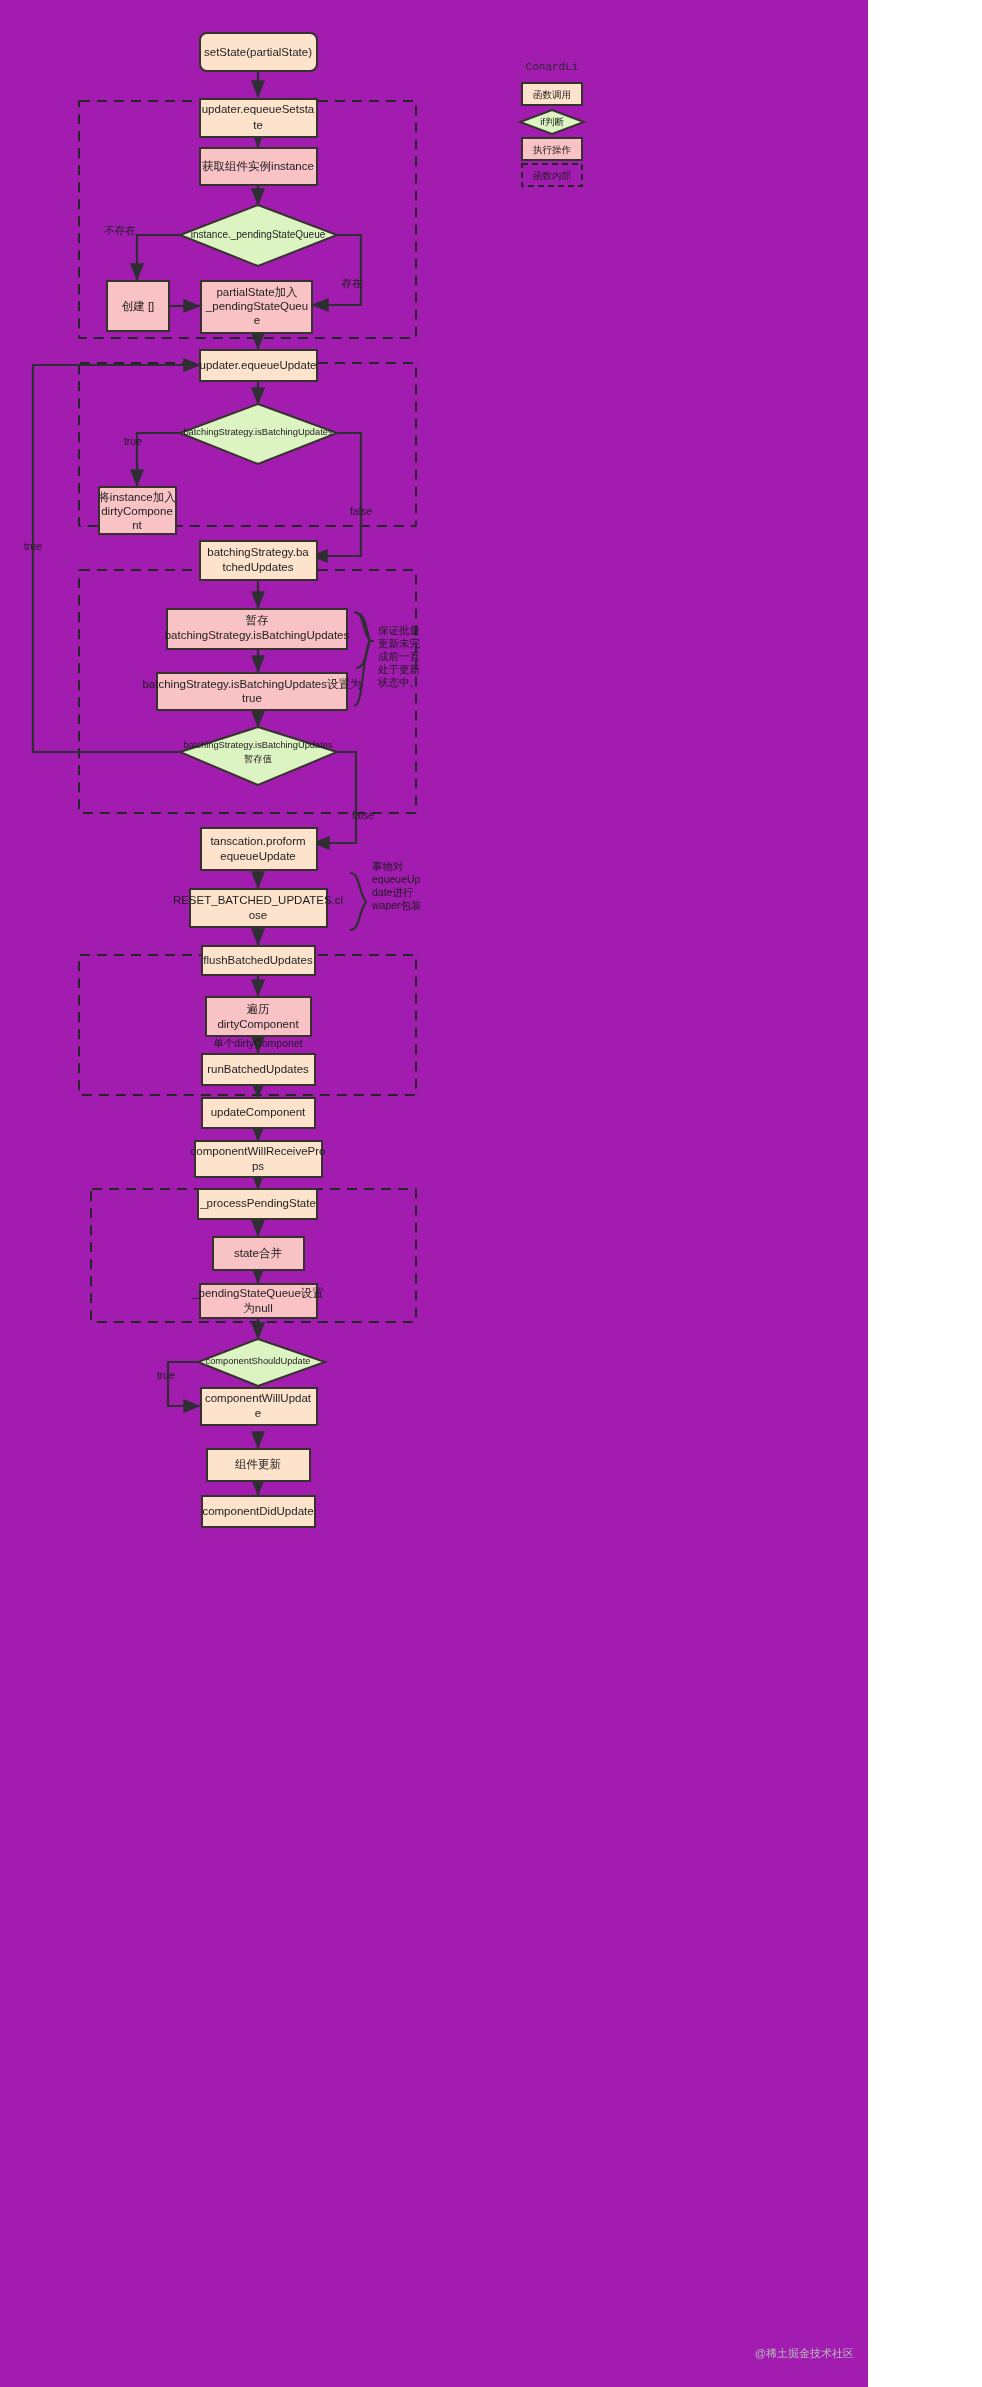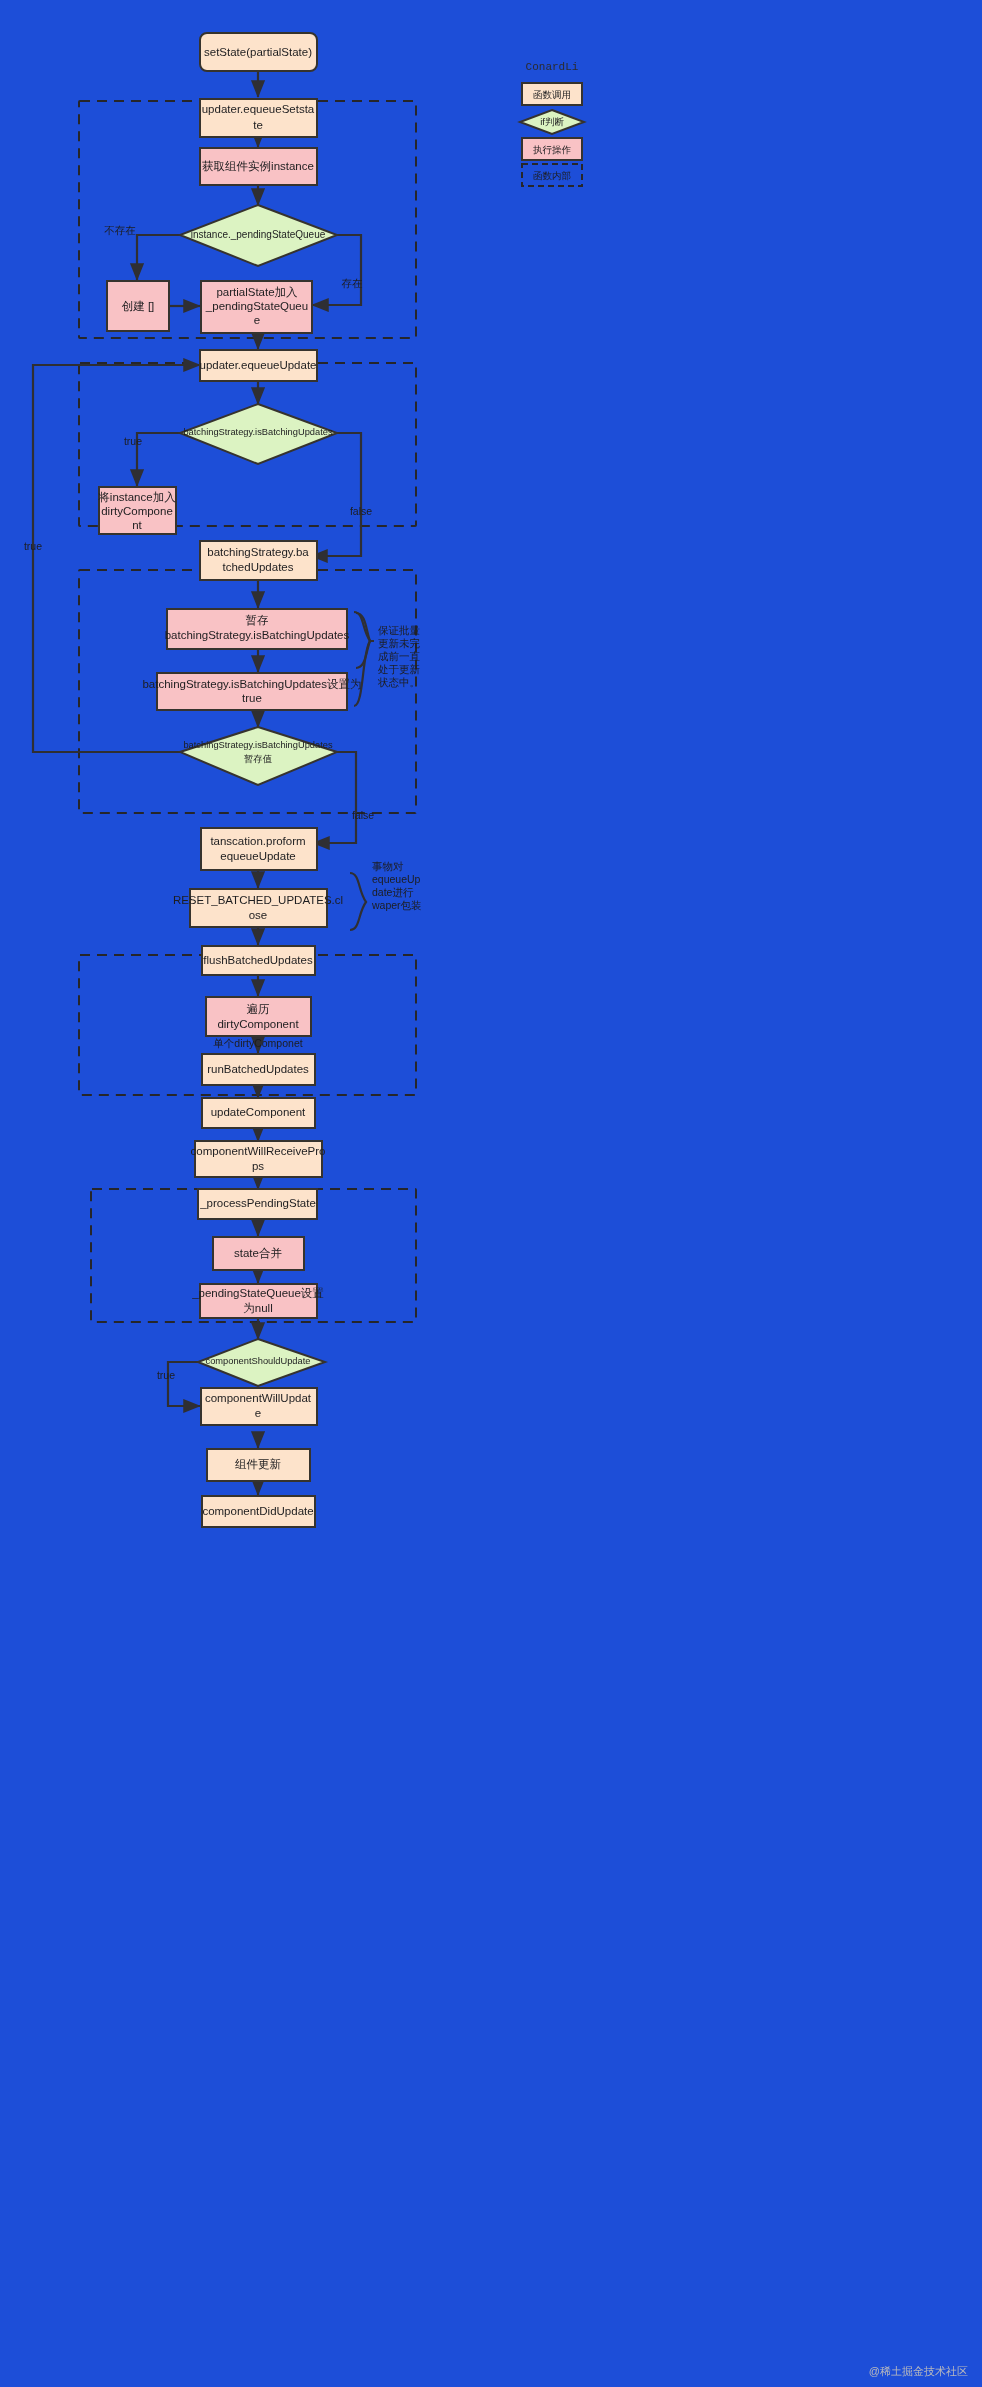--- a/index.html
+++ b/index.html
@@ -1,29 +1,29 @@
 <!DOCTYPE html>
 <html><head>
 <meta charset="utf-8">
 <style>
   html,body{margin:0;padding:0;background:#ffffff;}
   body{width:982px;height:2387px;position:relative;font-family:"Liberation Sans",sans-serif;}
-  #stage{position:relative;width:982px;height:2387px;overflow:hidden;background:#1d4ed8;}
+  #stage{position:relative;width:868px;height:2387px;overflow:hidden;background:#a21caf;}
   svg#chart{position:absolute;left:0;top:0;width:982px;height:2387px;}
   .nodeRect{stroke:#36332e;stroke-width:2;}
   .fnNode{fill:#fde3cb;}
   .opNode{fill:#f9c2c5;}
   .ifNode{fill:#dcf3c2;}
   .dashBox{fill:none;stroke:#26262a;stroke-width:2;stroke-dasharray:10 7;}
   .flowline{stroke:#2f2f33;stroke-width:2.2;fill:none;}
   .nodeText{font-family:"Liberation Sans",sans-serif;font-size:11.5px;fill:#1d1d1f;text-anchor:middle;dominant-baseline:middle;}
   .edgeText{font-family:"Liberation Sans",sans-serif;font-size:10.5px;fill:#1d1d1f;}
   .noteText{font-family:"Liberation Sans",sans-serif;font-size:10.5px;fill:#1d1d1f;}
   .legendTitle{font-family:"Liberation Mono","DejaVu Sans Mono",monospace;font-size:11px;fill:#2b2b2e;text-anchor:middle;}
-  .watermark{position:absolute;right:14px;bottom:8px;font-size:11px;color:#b9b9bd;font-family:"Liberation Sans",sans-serif;}
+  .watermark{position:absolute;right:14px;bottom:26px;font-size:11px;color:#b9b9bd;font-family:"Liberation Sans",sans-serif;}
 </style>
 </head>
 <body>
 
 <div id="stage">
 
   <svg id="chart" viewBox="0 0 982 2387">
     <defs>
       <marker id="arrow" markerWidth="9" markerHeight="9" refX="7.6" refY="3.2" orient="auto" markerUnits="strokeWidth">
         <path d="M0,0 L0,6.4 L8,3.2 z" fill="#2f2f33"></path>

